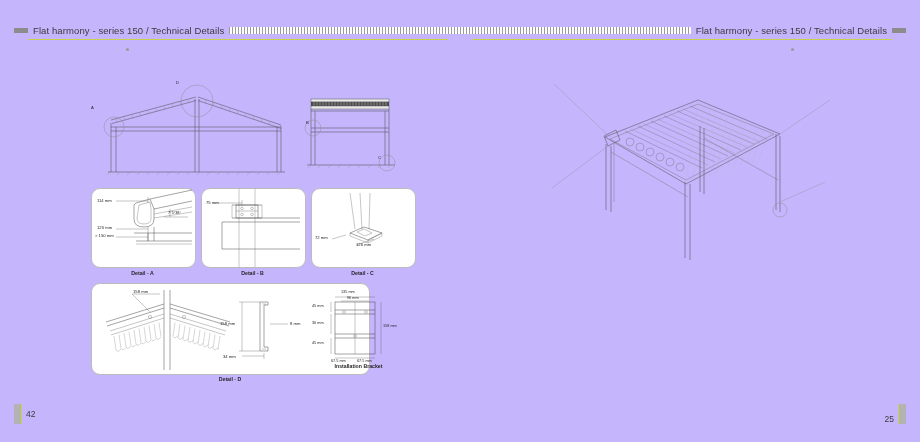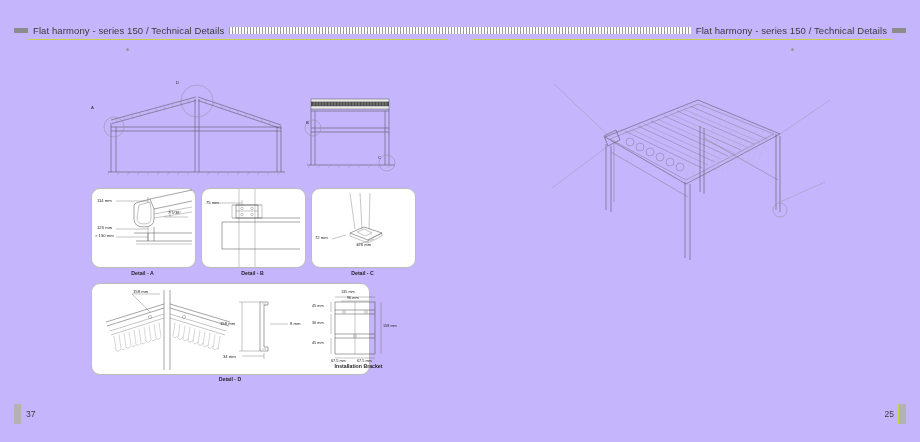--- a/index.html
+++ b/index.html
@@ -376,21 +376,21 @@
       <div class="t t38" style="left:1px;top:33px;">30 mm</div>
       <div class="t t38" style="left:1px;top:53px;">45 mm</div>
       <div class="t t38" style="left:72px;top:36px;">158 mm</div>
       <div class="t t38" style="left:20px;top:71px;">67.5 mm</div>
       <div class="t t38" style="left:46px;top:71px;">67.5 mm</div>
     </div>
     <div class="plabel" style="left:311px;top:363px;width:95px;">Installation Bracket</div>
 
     <div class="pgnum" style="left:14px;">
       <span class="tab"></span>
-      <span>37</span>
+      <span>42</span>
     </div>
   </div>
 
   <div class="page right">
 
     <div class="hdr" id="hdrR">
       <span class="hatch" style="width:255px;"></span>
       <span class="ttl">Flat harmony - series 150 /  Technical Details</span>
       <span class="bar"></span>
     </div>
@@ -458,19 +458,19 @@
       <line class="ln2" x1="114" y1="56" x2="188" y2="98"></line>
       <line class="ln2" x1="24" y1="62" x2="24" y2="120"></line>
 
       <line class="lnT" x1="20" y1="55" x2="-36" y2="2"></line>
       <line class="lnT" x1="18" y1="64" x2="-38" y2="106"></line>
       <line class="lnT" x1="190" y1="52" x2="240" y2="18"></line>
       <line class="lnT" x1="190" y1="120" x2="235" y2="100"></line>
       <circle class="circ" cx="190" cy="128" r="7"></circle>
     </svg>
 
-    <div class="pgnum right" style="right:14px;">
+    <div class="pgnum right" style="right:14px;align-items:flex-end;">
       <span>25</span>
       <span class="tab"></span>
     </div>
   </div>
 
 </div>
 
 </body></html>

